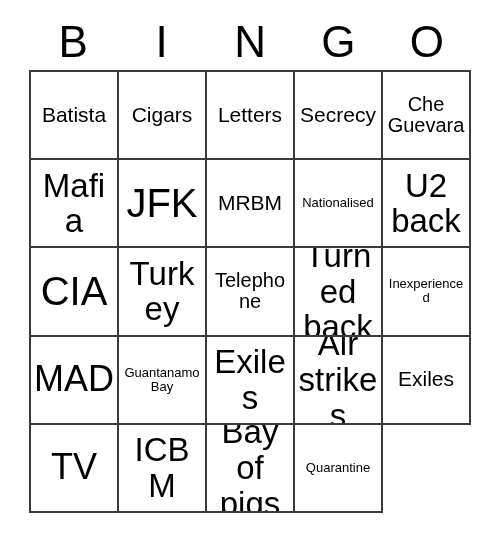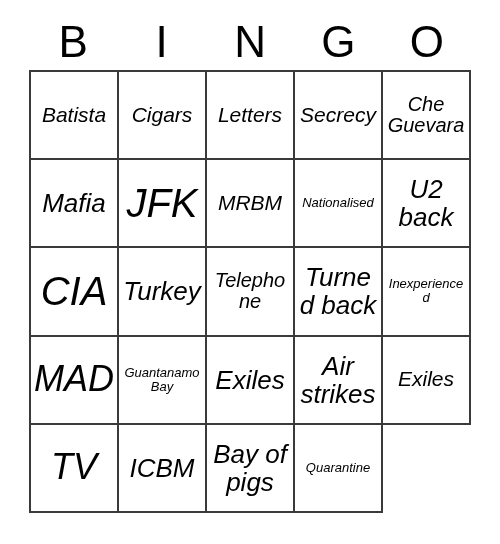--- a/index.html
+++ b/index.html
@@ -67,28 +67,27 @@
     justify-content: center;
     text-align: center;
     padding: 2px 3px;
     overflow: hidden;
   }
   .cell-text {
     display: block;
     width: 100%;
     line-height: 1.08;
     word-break: break-word;
-    font-style: italic;
   }
 
   
   .fs-xs  { font-size: 13px; }
   .fs-sm  { font-size: 20px; }
   .fs-md  { font-size: 21px; }
-  .fs-lg  { font-size: 26px; }
+  .fs-lg  { font-size: 33px; }
   .fs-xl  { font-size: 40px; }
   .fs-xxl { font-size: 36px; }
 </style>
 </head>
 <body>
 
 <div class="card">
 
   <div class="header-row">
     <div class="header-cell">B</div>

